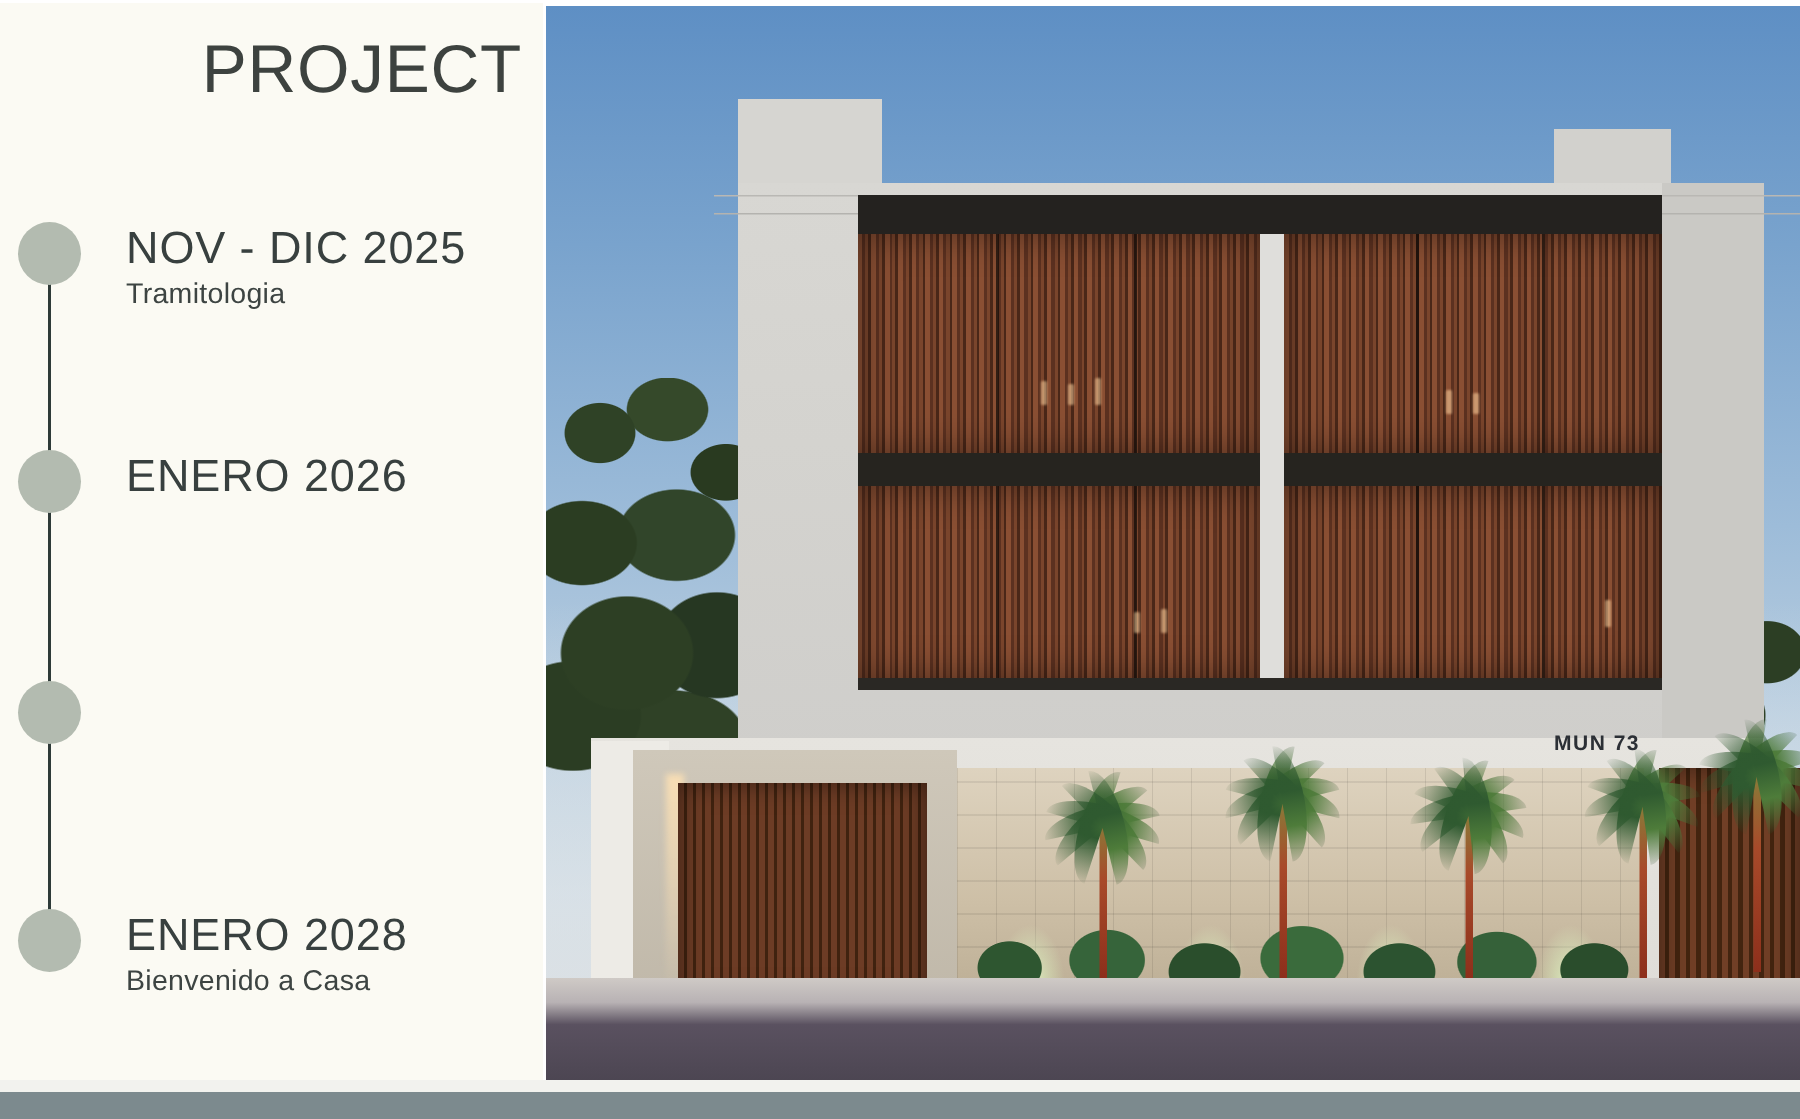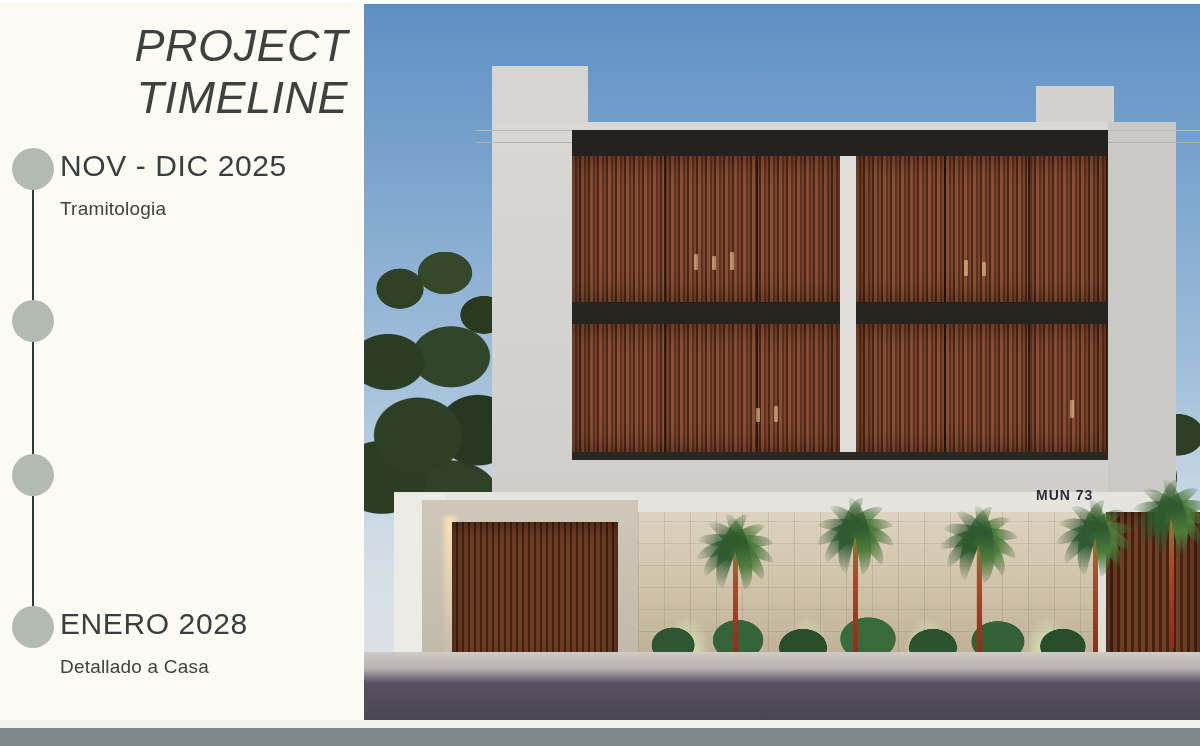--- a/index.html
+++ b/index.html
@@ -16,50 +16,48 @@
     background:#fbfaf3;
     border-top:2px solid #ffffff;
   }
   .panel-title{
     position:absolute; left:0; top:18px; width:348px;
     text-align:right;
     font-size:45px; line-height:52px;
     letter-spacing:0.5px;
     font-weight:400;
     color:#3d423f;
-    font-style:italic;
   }
   .panel-title .l2{ display:block; }
 
   .axis{
     position:absolute; left:32px; top:168px;
     width:2px; height:460px;
     background:#2e3a38;
   }
   .dot{
     position:absolute; left:12px;
     width:42px; height:42px; border-radius:50%;
     background:#b3bbb0;
   }
   .dot.d0{ top:146px; }
   .dot.d1{ top:298px; }
   .dot.d2{ top:452px; }
   .dot.d3{ top:604px; }
 
-  .entry{ position:absolute; left:60px; width:286px; }
+  .entry{ position:absolute; left:84px; width:286px; }
   .entry.e0{ top:145px; }
   .entry.e1{ top:297px; }
   .entry.e2{ top:451px; }
   .entry.e3{ top:603px; }
   .entry-title{
     font-size:30px; line-height:38px; font-weight:400;
     letter-spacing:0.6px; color:#38403f; white-space:nowrap;
   }
   .entry-sub{
-    margin-top:12px;
     font-size:19px; line-height:24px; font-weight:400;
     letter-spacing:0.2px; color:#3d4442;
   }
 
   
   .render{
     position:absolute; left:364px; top:4px; width:836px; height:722px;
     overflow:hidden;
     background:linear-gradient(180deg,#5e8fc4 0%, #79a3cd 22%, #9dbcd9 48%, #bdd0e0 68%, #cdd7de 84%, #d5d8da 100%);
   }
@@ -229,44 +227,44 @@
 </style>
 </head>
 <body>
 
 <div id="app">
 
   <div class="timeline-panel">
 
     <div class="panel-title">
       <span>PROJECT</span>
-      <span class="l2">TIMELINE</span>
     </div>
 
     <div class="axis"></div>
 
     <div class="dot d0"></div>
     <div class="dot d1"></div>
     <div class="dot d2"></div>
     <div class="dot d3"></div>
 
     <div class="entry e0">
       <div class="entry-title">NOV - DIC 2025</div>
       <div class="entry-sub">Tramitologia</div>
     </div>
 
     <div class="entry e1">
+      <div class="entry-title">ENERO 2026</div>
     </div>
 
     <div class="entry e2">
     </div>
 
     <div class="entry e3">
       <div class="entry-title">ENERO 2028</div>
-      <div class="entry-sub">Detallado a Casa</div>
+      <div class="entry-sub">Bienvenido a Casa</div>
     </div>
 
   </div>
 
   <div class="render">
 
     <div class="sky-haze"></div>
     <div class="tree"></div>
     <div class="tree-right"></div>
 

